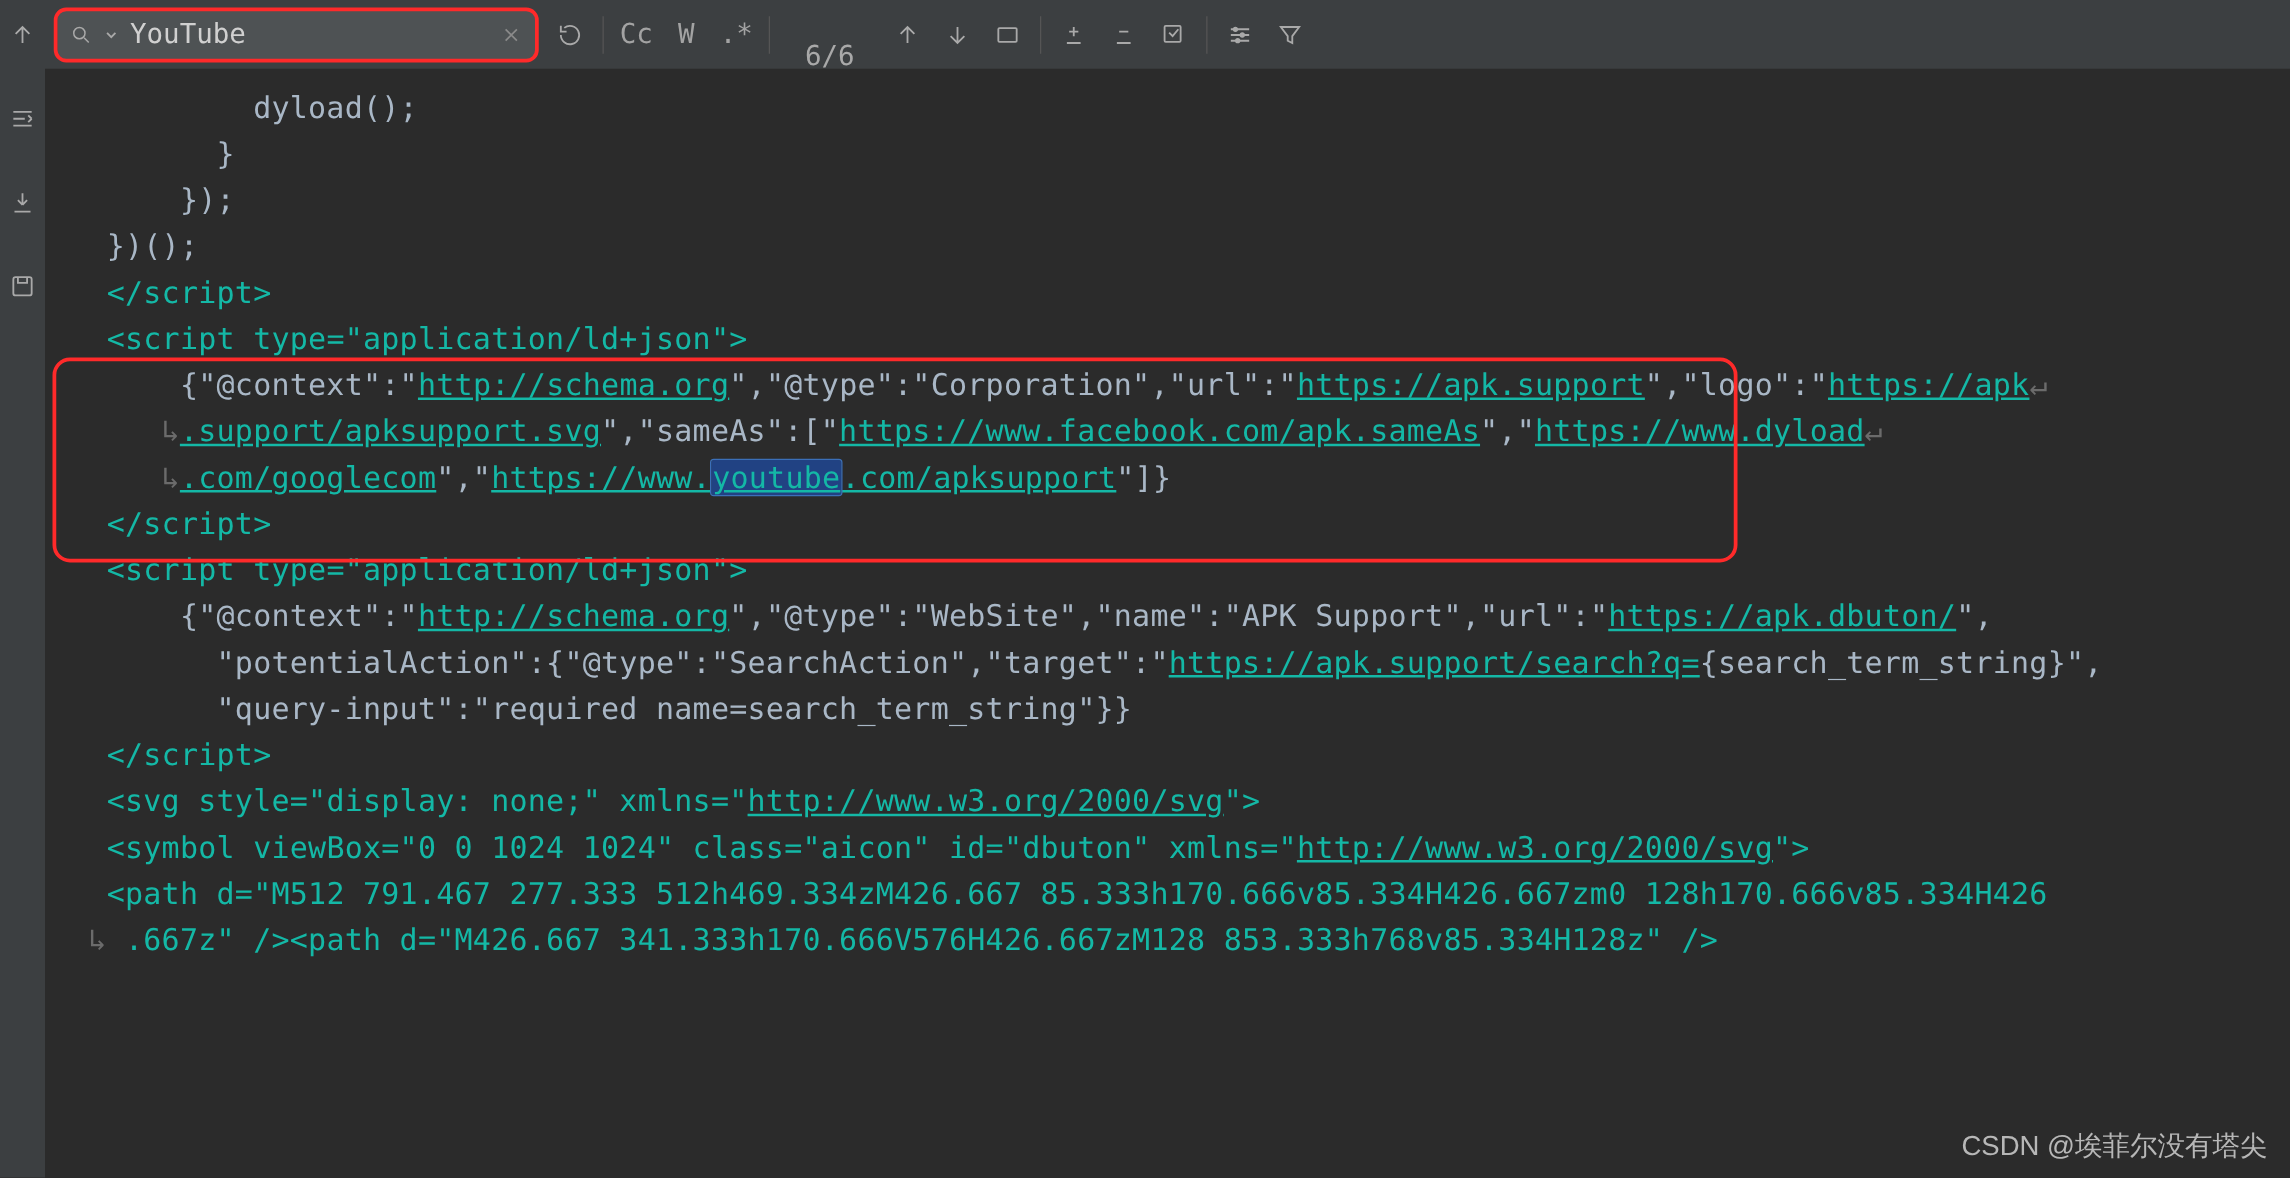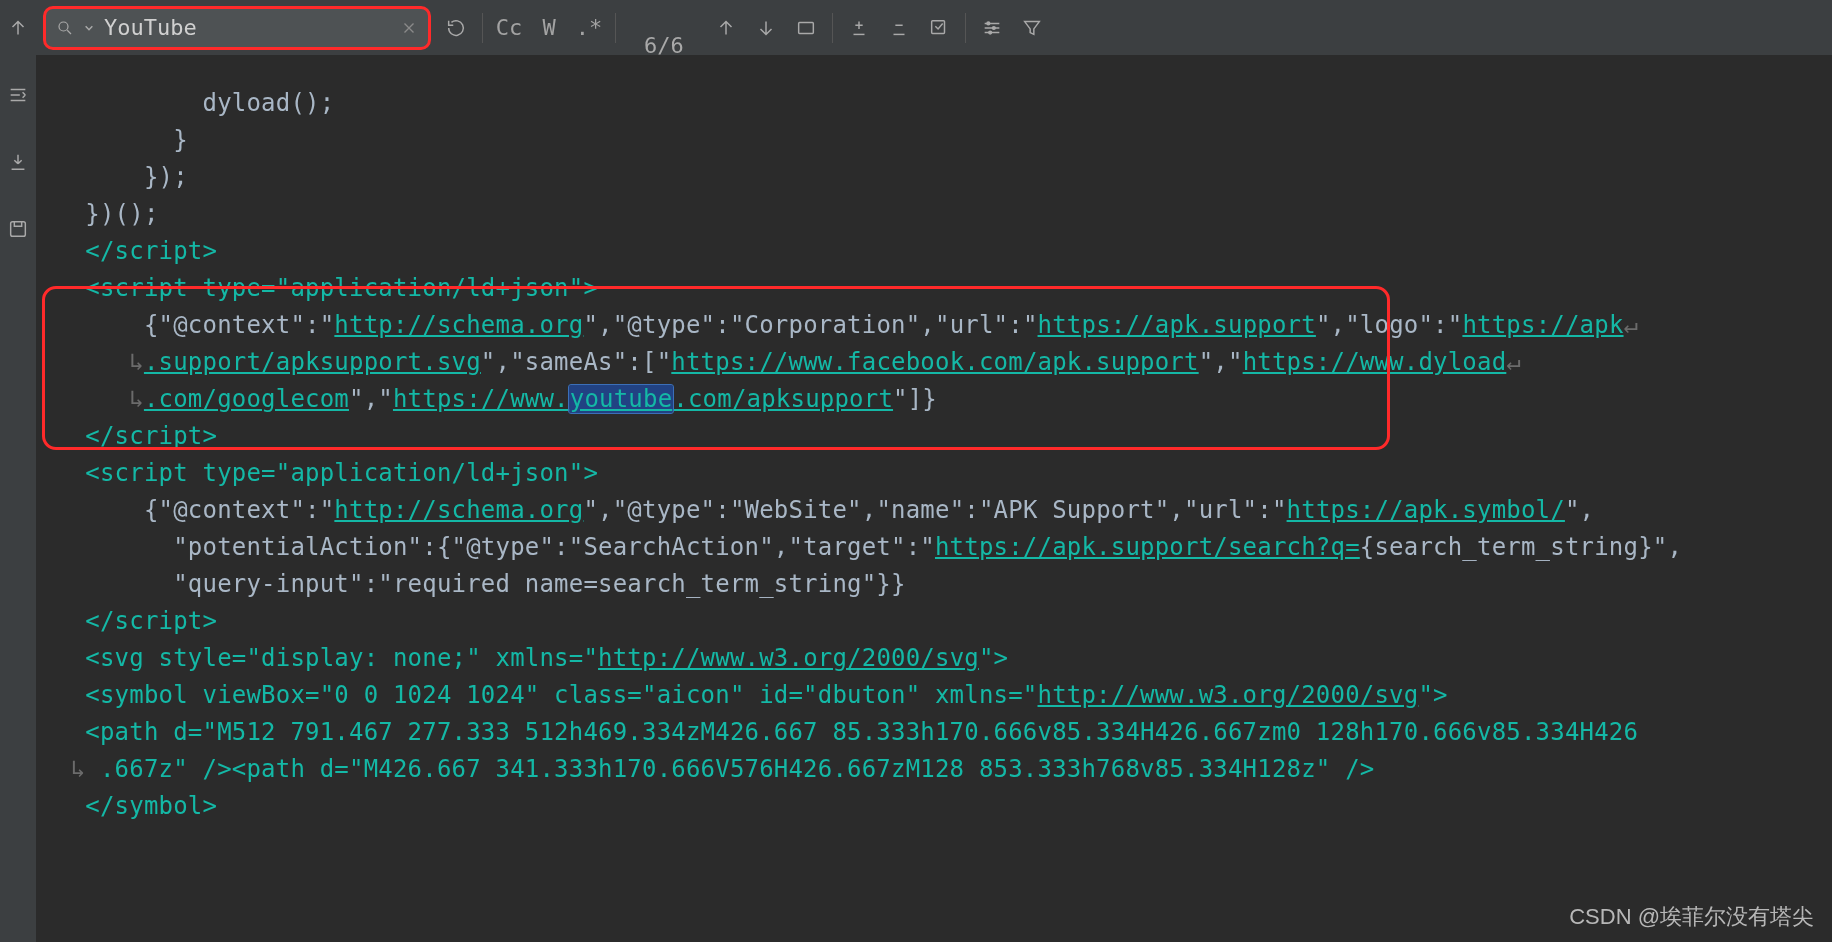--- a/index.html
+++ b/index.html
@@ -17,21 +17,21 @@
   .search-wrap input { flex:1; background:transparent; border:none; outline:none; color:#d0d0d0; font-size:22px; font-family:inherit; }
   .search-wrap .clear { width:18px; height:18px; stroke:#8a8a8a; fill:none; stroke-width:1.8; cursor:pointer; }
   .annot-search { position:absolute; left:-3px; top:-2px; width:388px; height:44px; border:3px solid #ff2a2a; border-radius:10px; pointer-events:none; }
 
   .btn { height:40px; min-width:40px; display:flex; align-items:center; justify-content:center; color:#a3a3a3; font-size:22px; border-radius:6px; cursor:pointer; }
   .sep { width:1px; height:30px; background:#555; margin:0 6px; }
   .match-count { color:#a9a9a9; font-size:22px; padding:0 22px;margin-top:36px; }
   .btn svg { width:22px; height:22px; fill:none; stroke:#a9a9a9; stroke-width:1.6; }
 
   
-  .editor { position:absolute; left:36px; top:56px; right:0; bottom:0; background:#2b2b2b; color:#a9b7c6; padding-top:29px; }
+  .editor { position:absolute; left:36px; top:56px; right:0; bottom:0; background:#2b2b2b; color:#a9b7c6; padding-top:12px; }
   .line { white-space:pre; font-size:24px; line-height:37px; padding-left:20px; letter-spacing:0.2px; }
   .kw { color:#14b8a6; }
   .lnk { color:#14b8a6; text-decoration:underline; cursor:pointer; }
   .softwrap { color:#6b6b6b; }
   .search-hit { background:#155221; border-radius:2px; padding:0 1px; }
   .search-hit.current { background:#214283; outline:1px solid #3b6fb8; }
 
   .annot-block { position:absolute; border:3px solid #ff2a2a; border-radius:14px; pointer-events:none; }
 
   .watermark { position:absolute; right:18px; bottom:10px; color:#d0d0d0; font-size:22px; opacity:.85; font-family:Arial,Helvetica,sans-serif; }
@@ -150,29 +150,28 @@
 </div>
 
 <div class="editor" id="editor">
   <div class="line">          <span>dyload();</span></div>
     <div class="line">        <span>}</span></div>
     <div class="line">      <span>});</span></div>
     <div class="line">  <span>})();</span></div>
     <div class="line">  <span class="kw">&lt;/script&gt;</span></div>
     <div class="line">  <span class="kw">&lt;script type="application/ld+json"&gt;</span></div>
     <div class="line">      <span>{"@context":"</span><span class="lnk">http://schema.org</span><span>","@type":"Corporation","url":"</span><span class="lnk">https://apk.support</span><span>","logo":"</span><span class="lnk">https://apk</span><span class="softwrap">↵</span></div>
-    <div class="line"><span class="softwrap">     ↳</span><span class="lnk">.support/apksupport.svg</span><span>","sameAs":["</span><span class="lnk">https://www.facebook.com/apk.support</span><span>","</span><span class="lnk">https://www.dyload</span><span class="softwrap">↵</span></div>
+    <div class="line"><span class="softwrap">     ↳</span><span class="lnk">.support/apksupport.svg</span><span>","sameAs":["</span><span class="lnk">https://www.facebook.com/apk.sameAs</span><span>","</span><span class="lnk">https://www.dyload</span><span class="softwrap">↵</span></div>
     <div class="line"><span class="softwrap">     ↳</span><span class="lnk">.com/googlecom</span><span>","</span><span class="lnk">https://www.</span><span class="lnk search-hit current">youtube</span><span class="lnk">.com/apksupport</span><span>"]}</span></div>
     <div class="line">  <span class="kw">&lt;/script&gt;</span></div>
     <div class="line">  <span class="kw">&lt;script type="application/ld+json"&gt;</span></div>
-    <div class="line">      <span>{"@context":"</span><span class="lnk">http://schema.org</span><span>","@type":"WebSite","name":"APK Support","url":"</span><span class="lnk">https://apk.symbol/</span><span>",</span></div>
+    <div class="line">      <span>{"@context":"</span><span class="lnk">http://schema.org</span><span>","@type":"WebSite","name":"APK Support","url":"</span><span class="lnk">https://apk.dbuton/</span><span>",</span></div>
     <div class="line">      <span>  "potentialAction":{"@type":"SearchAction","target":"</span><span class="lnk">https://apk.support/search?q=</span><span>{search_term_string}",</span></div>
     <div class="line">      <span>  "query-input":"required name=search_term_string"}}</span></div>
     <div class="line">  <span class="kw">&lt;/script&gt;</span></div>
     <div class="line">  <span class="kw">&lt;svg style="display: none;" xmlns="</span><span class="lnk">http://www.w3.org/2000/svg</span><span class="kw">"&gt;</span></div>
     <div class="line">  <span class="kw">&lt;symbol viewBox="0 0 1024 1024" class="aicon" id="dbuton" xmlns="</span><span class="lnk">http://www.w3.org/2000/svg</span><span class="kw">"&gt;</span></div>
     <div class="line">  <span class="kw">&lt;path d="M512 791.467 277.333 512h469.334zM426.667 85.333h170.666v85.334H426.667zm0 128h170.666v85.334H426</span></div>
     <div class="line"><span class="softwrap"> ↳</span><span class="kw"> .667z" /&gt;&lt;path d="M426.667 341.333h170.666V576H426.667zM128 853.333h768v85.334H128z" /&gt;</span></div>
-    <div class="line">  <span class="kw">&lt;/symbol&gt;</span></div>
     <div class="annot-block" style="left:6px; top:230px; width:1348px; height:164px;"></div>
 </div>
 
 <div class="watermark">CSDN @埃菲尔没有塔尖</div>
 
 </body></html>

